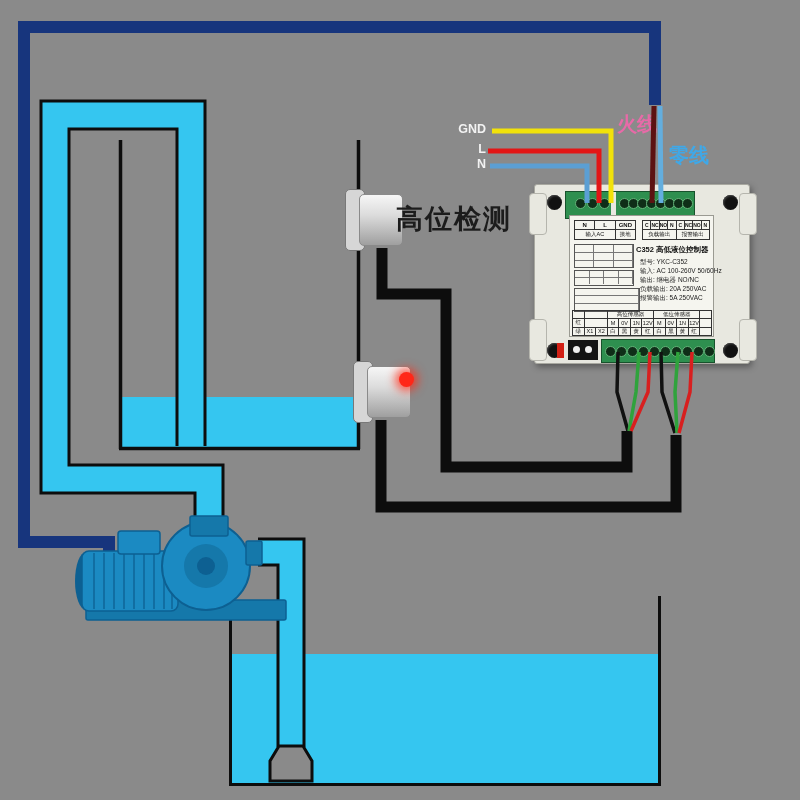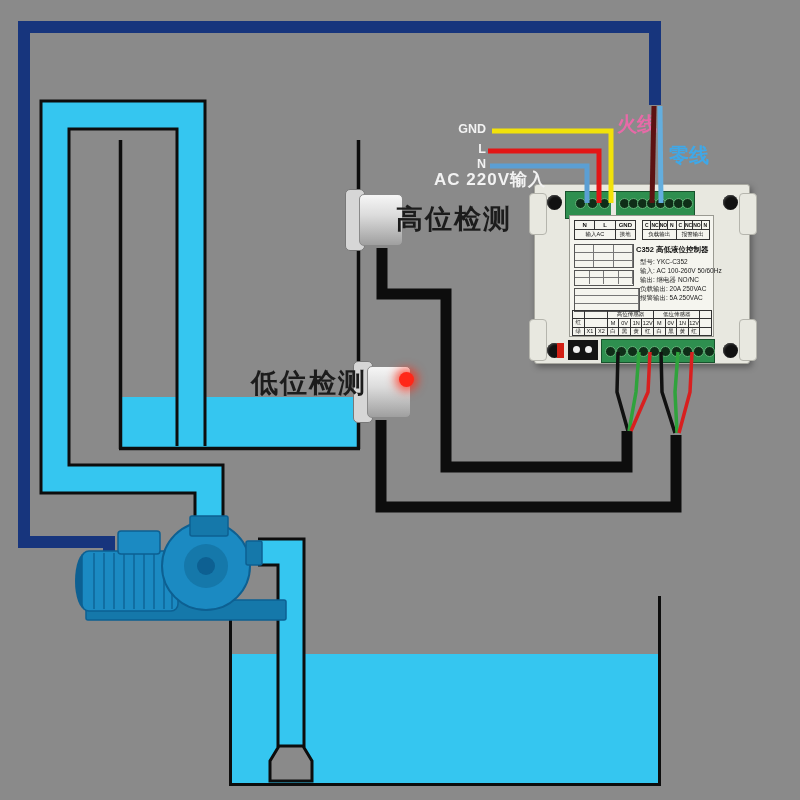--- a/index.html
+++ b/index.html
@@ -252,25 +252,23 @@
     <div class="ring"></div>
     <div class="body"></div>
   </div>
   <div class="sensor" style="left:353px;top:361px;">
     <div class="ring"></div>
     <div class="body"></div>
     <div class="led"></div>
   </div>
 
   <div class="abs lbl-cn" style="left:396px;top:201px;font-family:Liberation Serif, serif;">高位检测</div>
-  <div class="abs lbl-cn" style="left:251px;top:365px;">低位检测</div>
   <div class="abs lbl-w" style="left:426px;top:122px;">GND</div>
   <div class="abs lbl-w" style="left:426px;top:142px;">L</div>
   <div class="abs lbl-w" style="left:426px;top:157px;">N</div>
-  <div class="abs lbl-ac" style="left:434px;top:168px;">AC 220V输入</div>
   <div class="abs lbl-live" style="left:617px;top:111px;">火线</div>
   <div class="abs lbl-neutral" style="left:669px;top:142px;">零线</div>
 
   <svg width="800" height="800" style="pointer-events:none;">
     <path d="M492,131 L611,131 L611,203" style="fill:none;stroke:var(--c-wire-yellow);stroke-width:5;"></path>
     <path d="M488,151 L599,151 L599,203" style="fill:none;stroke:var(--c-wire-red);stroke-width:5;"></path>
     <path d="M490,166 L587,166 L587,203" style="fill:none;stroke:var(--c-wire-blue);stroke-width:5;"></path>
     <path d="M654,106 L652,203" style="fill:none;stroke:var(--c-wire-maroon);stroke-width:5;"></path>
     <path d="M660,106 L661,203" style="fill:none;stroke:var(--c-wire-lightblue);stroke-width:5;"></path>
 

